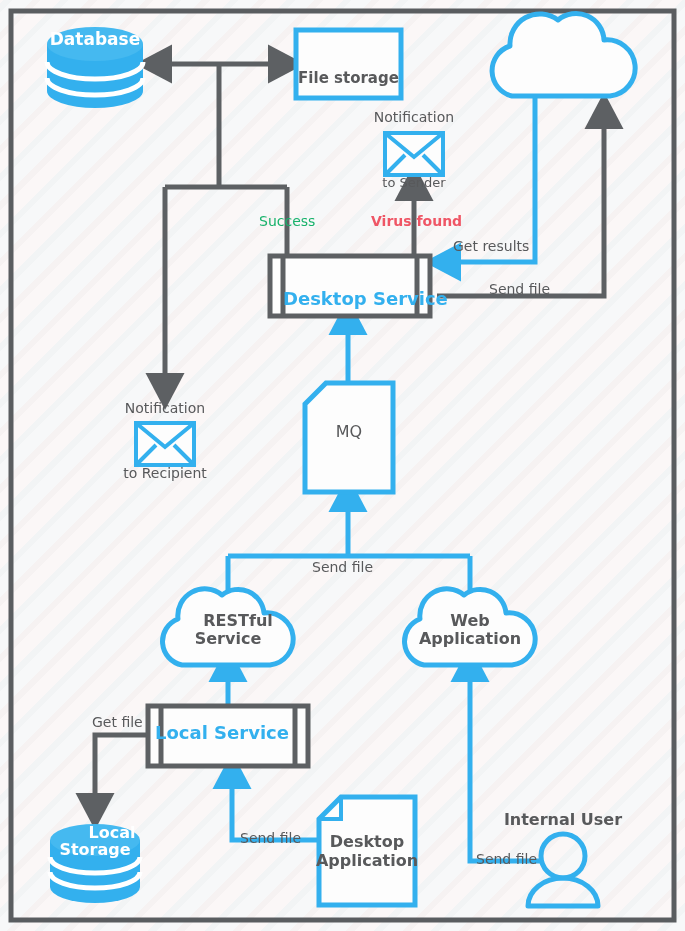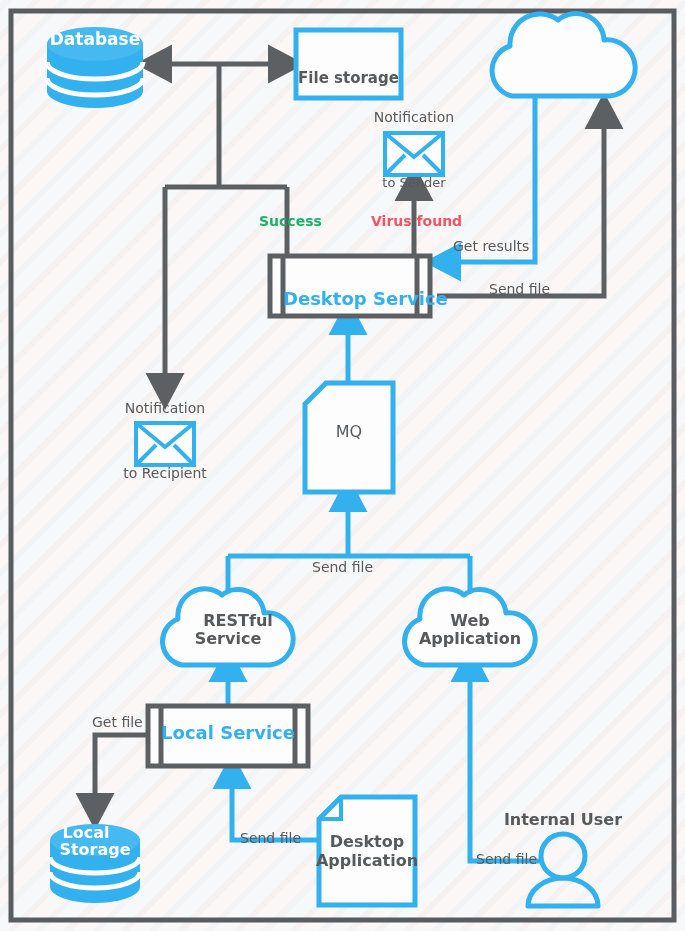--- a/index.html
+++ b/index.html
@@ -197,31 +197,31 @@
   <div class="lbl center" style="left:283px; top:269px; width:134px; font-size:18px; font-weight:bold; color:#33b0ee;margin-top:20px;">Desktop Service</div>
 
   <div class="lbl center" style="left:305px; top:423px; width:88px; font-size:16px;">MQ</div>
 
   <div class="lbl center" style="left:168px; top:612px; width:140px; font-size:16px; font-weight:bold;">RESTful</div>
   <div class="lbl center" style="left:158px; top:630px; width:140px; font-size:16px; font-weight:bold;">Service</div>
 
   <div class="lbl center" style="left:400px; top:612px; width:140px; font-size:16px; font-weight:bold;">Web</div>
   <div class="lbl center" style="left:400px; top:630px; width:140px; font-size:16px; font-weight:bold;">Application</div>
 
-  <div class="lbl center" style="left:161px; top:723px; width:134px; font-size:18px; font-weight:bold; color:#33b0ee;text-align:right;">Local Service</div>
-
-  <div class="lbl center" style="left:36px; top:824px; width:100px; font-size:16px; font-weight:bold; color:#ffffff;text-align:center;">Local</div>
+  <div class="lbl center" style="left:155px; top:723px; width:134px; font-size:18px; font-weight:bold; color:#33b0ee;">Local Service</div>
+
+  <div class="lbl center" style="left:62px; top:824px; width:100px; font-size:16px; font-weight:bold; color:#ffffff;text-align:center;">Local</div>
   <div class="lbl center" style="left:45px; top:841px; width:100px; font-size:16px; font-weight:bold; color:#ffffff;">Storage</div>
 
   <div class="lbl center" style="left:319px; top:833px; width:96px; font-size:16px; font-weight:bold;">Desktop</div>
   <div class="lbl center" style="left:313px; top:852px; width:108px; font-size:16px; font-weight:bold;">Application</div>
 
   <div class="lbl center" style="left:493px; top:811px; width:140px; font-size:16px; font-weight:bold;">Internal User</div>
 
-  <div class="lbl" style="left:259px; top:214px; font-size:14px; font-weight:bold; color:#18b26b;">Success</div>
+  <div class="lbl" style="left:259px; top:214px; font-size:14px; font-weight:normal; color:#18b26b;">Success</div>
 
   <div class="lbl" style="left:371px; top:214px; font-size:14px; font-weight:bold; color:#ef5565;">Virus found</div>
 
   <div class="lbl" style="left:453px; top:239px; font-size:14px;">Get results</div>
 
   <div class="lbl" style="left:489px; top:282px; font-size:14px;">Send file</div>
 
   <div class="lbl" style="left:312px; top:560px; font-size:14px;">Send file</div>
 
   <div class="lbl" style="left:92px; top:715px; font-size:14px;">Get file</div>

